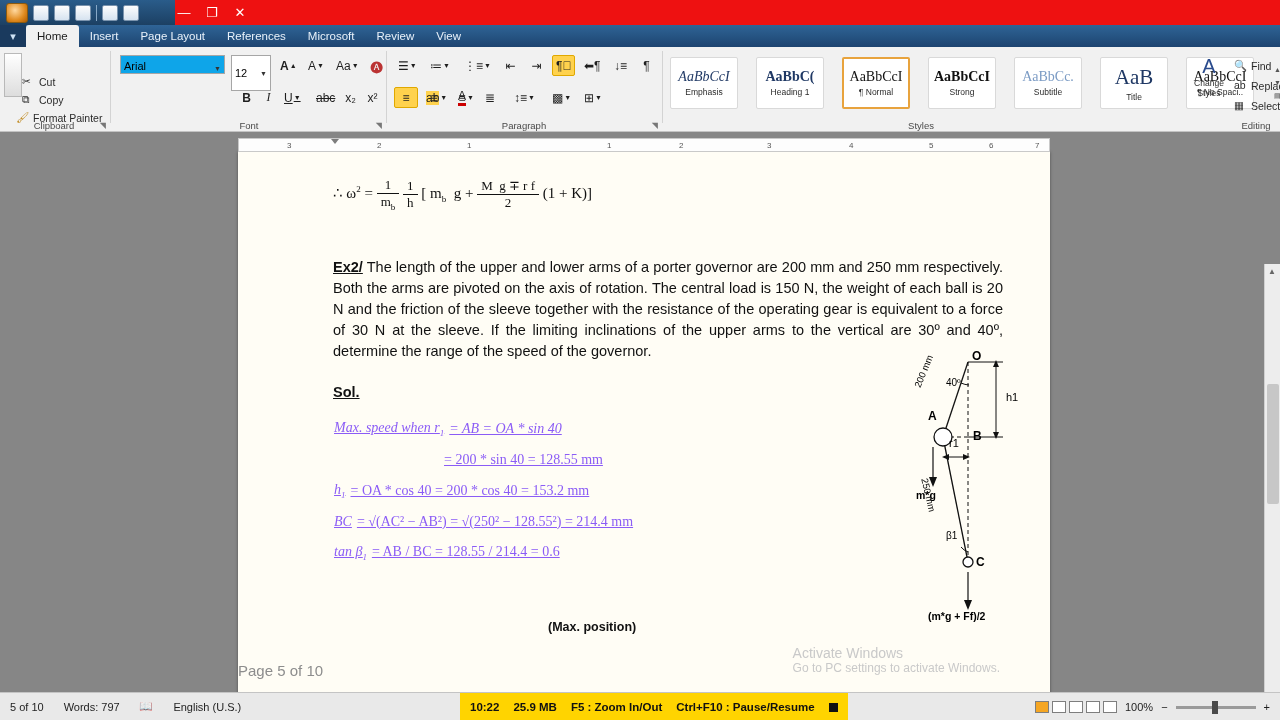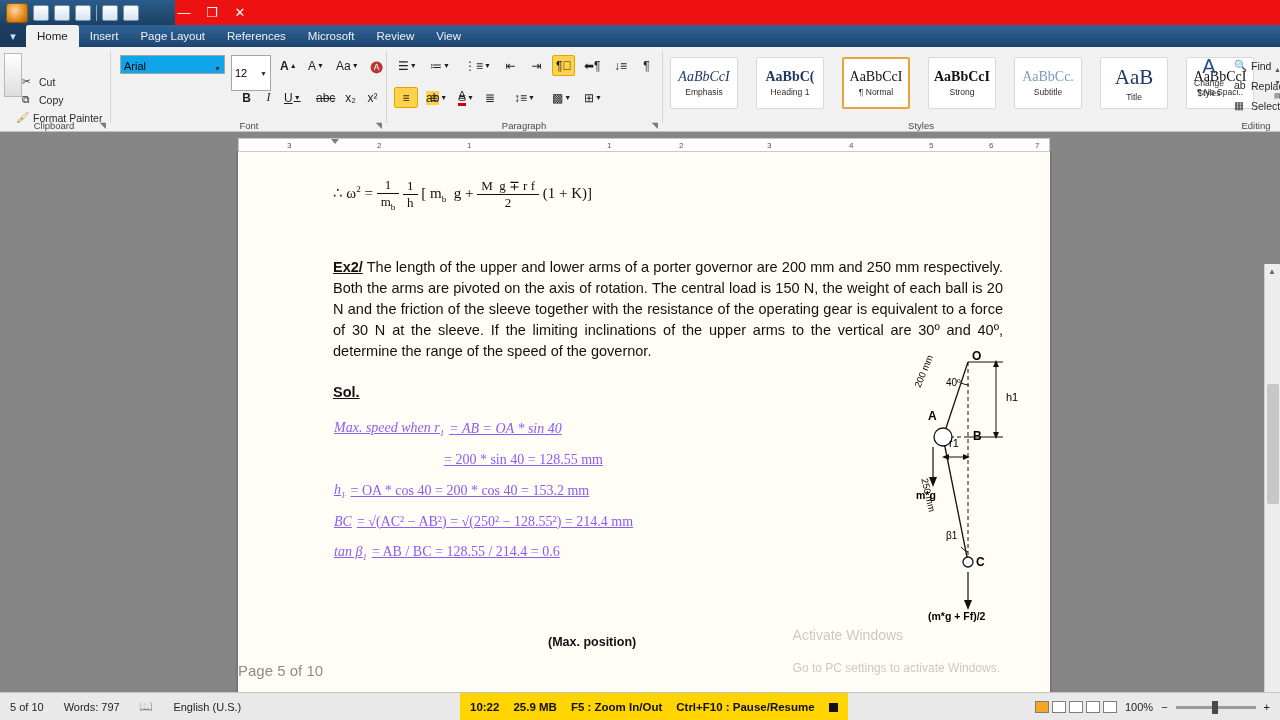--- a/index.html
+++ b/index.html
@@ -152,27 +152,27 @@
 
   .pagenum {
     position:absolute; left:0; bottom:18px; width:100%; text-align:left;
     font-size:15px; color:#8d8d8d;margin-top:32px;
   }
 
   
   .figure { position:absolute; left:580px; top:195px; width:225px; height:300px; }
   .figure svg { position:absolute; left:0; top:0; }
   .fig-cap {
-    position:absolute; left:310px; top:468px; font-size:12.5px; font-weight:bold; color:#111;margin-top:15px;
+    position:absolute; left:310px; top:468px; font-size:12.5px; font-weight:bold; color:#111;
   }
 
   
   .wm { position:absolute; right:50px; bottom:22px; color:#c9c9c9; text-align:left; }
   .wm .l1 { font-size:14px; }
-  .wm .l2 { font-size:12px;margin-top:18px; }
+  .wm .l2 { font-size:12px; }
 
   
   .vscroll {
     position:absolute; right:0; top:132px; width:16px; height:560px; background:#ededed;
     border-left:1px solid #d0d0d0;
   }
   .vthumb { position:absolute; left:2px; top:120px; width:12px; height:120px; background:#c7c7c7; border-radius:2px; }
   .sc-arrow { position:absolute; left:3px; font-size:8px; color:#666; }
 
   

